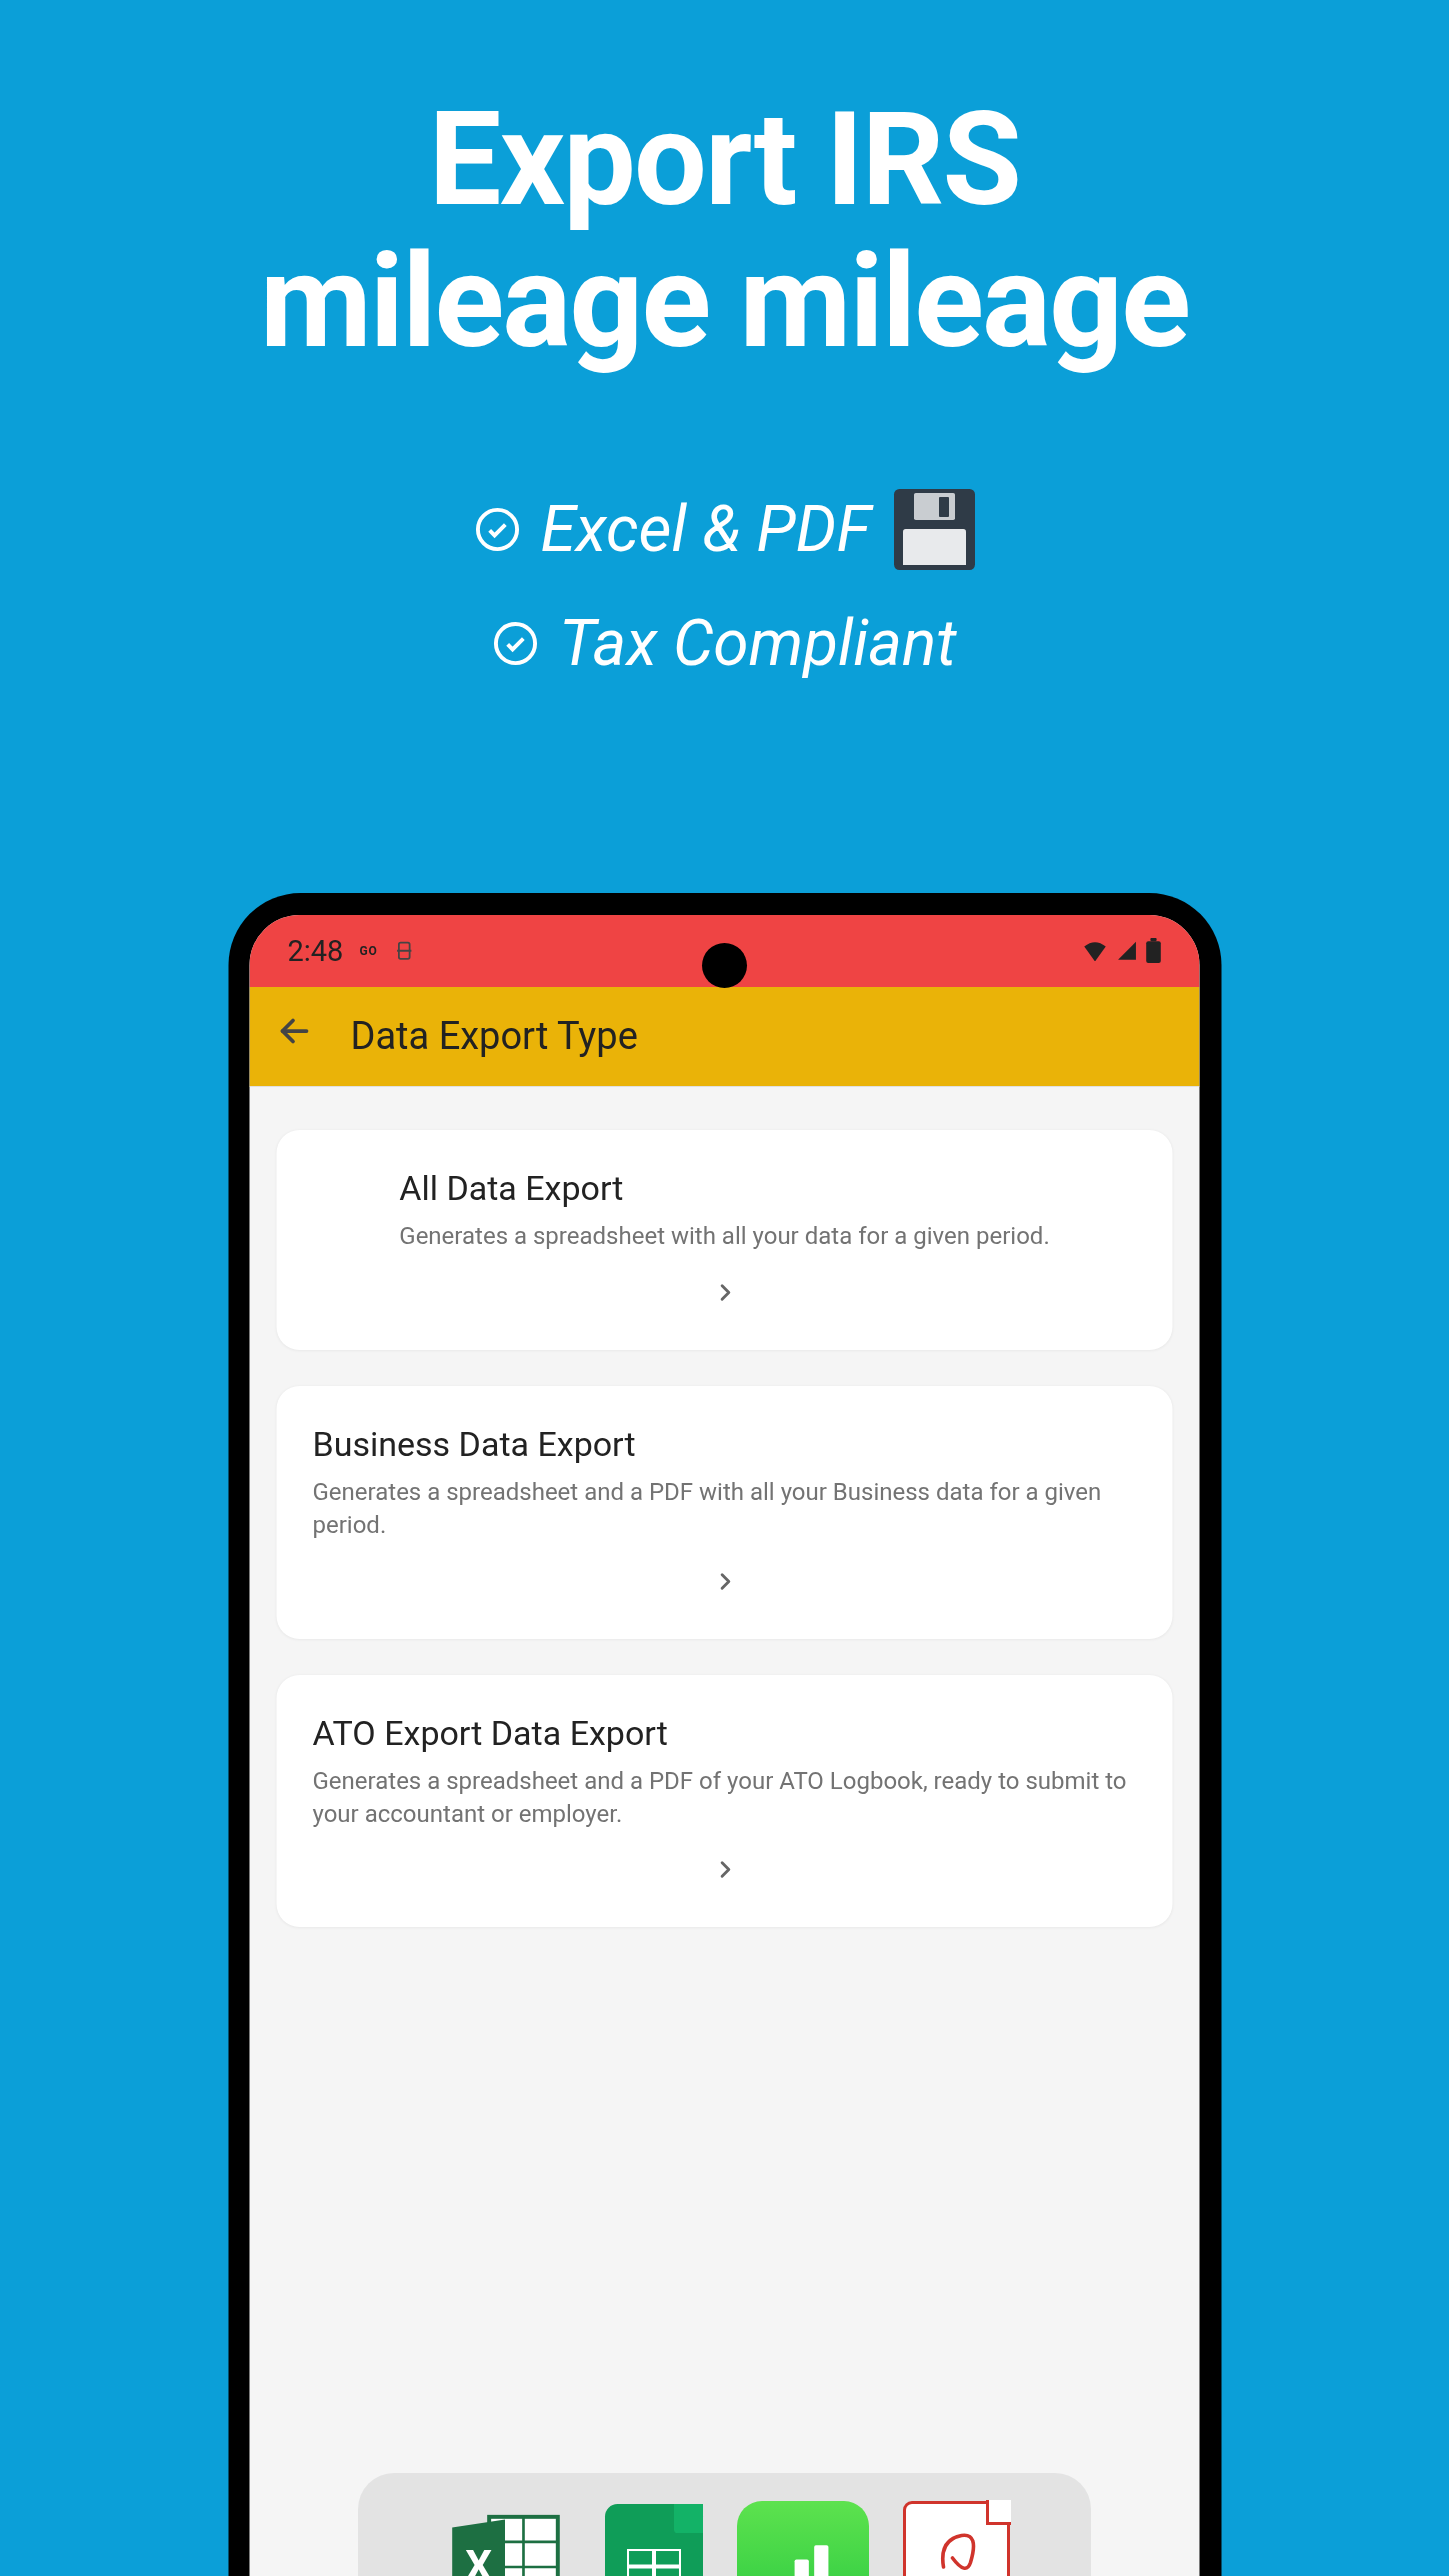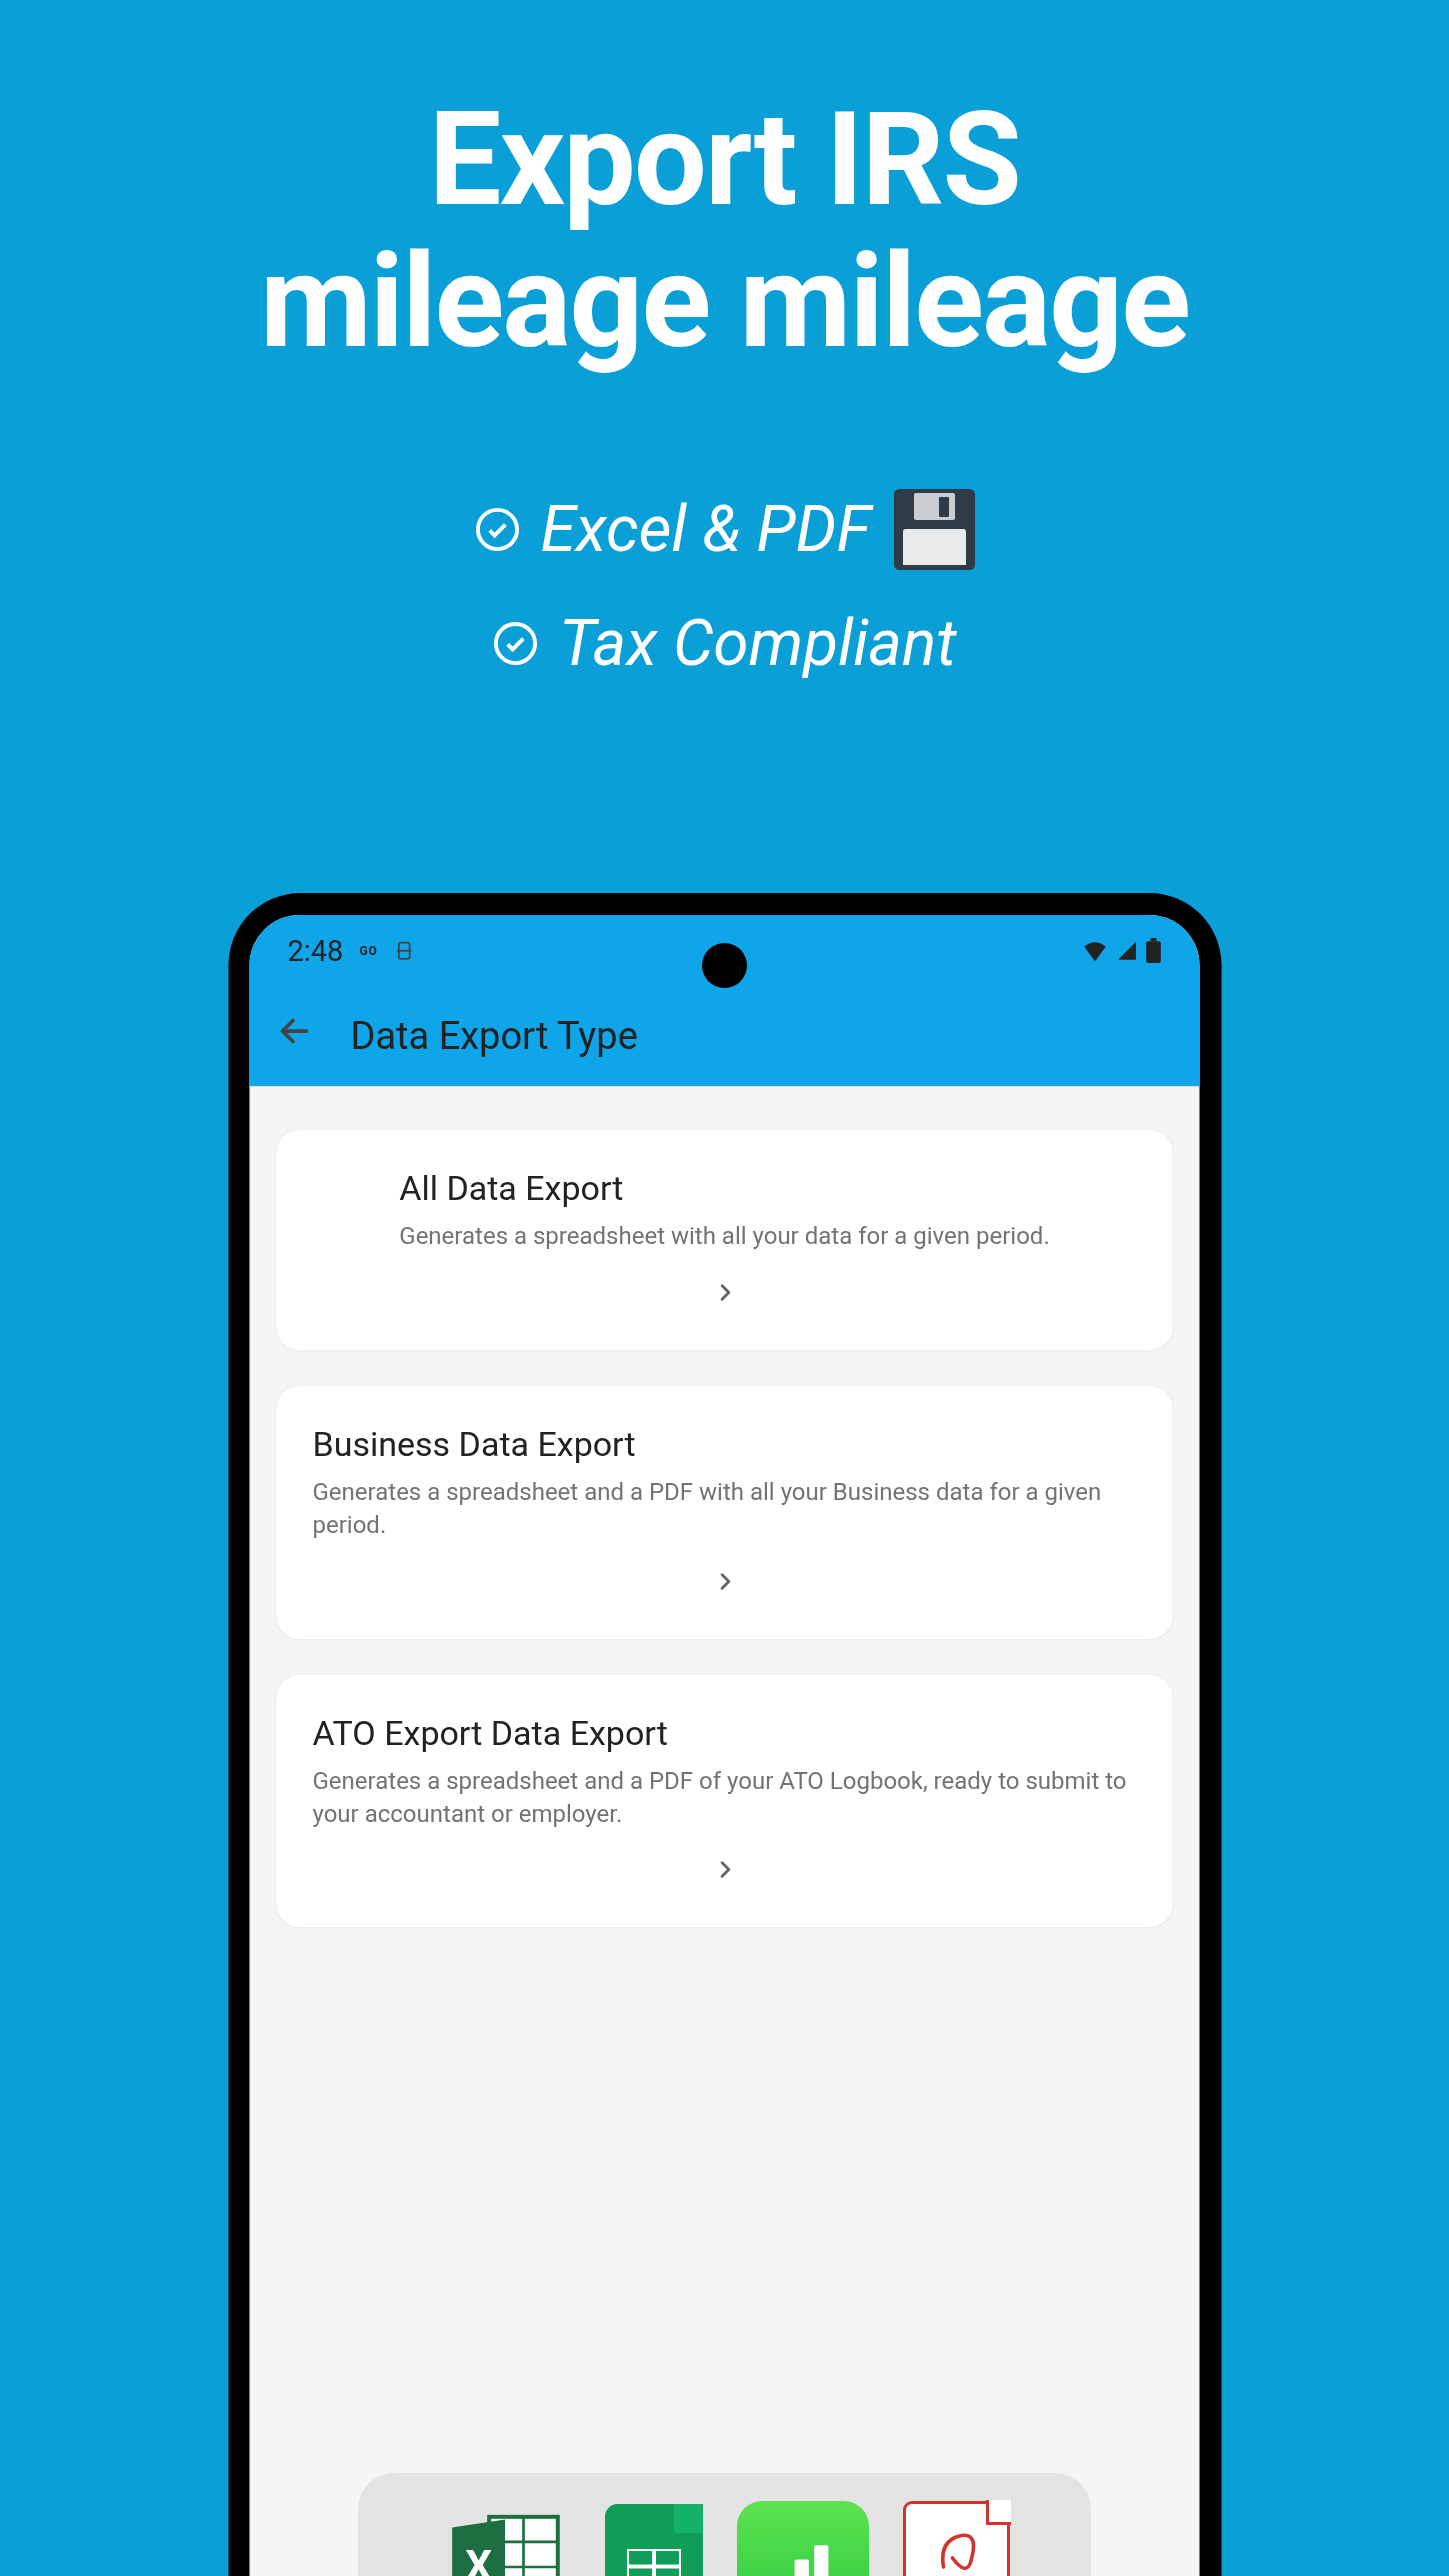--- a/index.html
+++ b/index.html
@@ -96,21 +96,21 @@
     .phone-screen {
       width: 100%;
       height: 100%;
       background: #f5f5f5;
       border-radius: 50px 50px 0 0;
       overflow: hidden;
       position: relative;
     }
     .status-bar {
       height: 72px;
-      background: #0ea5e9;
+      background: #ef4444;
       display: flex;
       align-items: center;
       justify-content: space-between;
       padding: 0 38px;
       font-size: 27px;
       color: #222;
     }
     .status-left { display: flex; align-items: center; gap: 16px; }
     .status-time { font-size: 29px; font-weight: 400; }
     .status-go { font-size: 12px; font-weight: 700; letter-spacing: 0.9px; }
@@ -120,21 +120,21 @@
       top: 28px;
       left: 50%;
       transform: translateX(-50%);
       width: 45px;
       height: 45px;
       background: #000;
       border-radius: 50%;
     }
     .app-bar {
       height: 100px;
-      background: #0ea5e9;
+      background: #eab308;
       border-bottom: 0.9px solid #e0e0e0;
       display: flex;
       align-items: center;
       padding: 0 27px;
       gap: 38px;
     }
     .back-arrow {
       font-size: 39px;
       color: #444;
       cursor: pointer;

